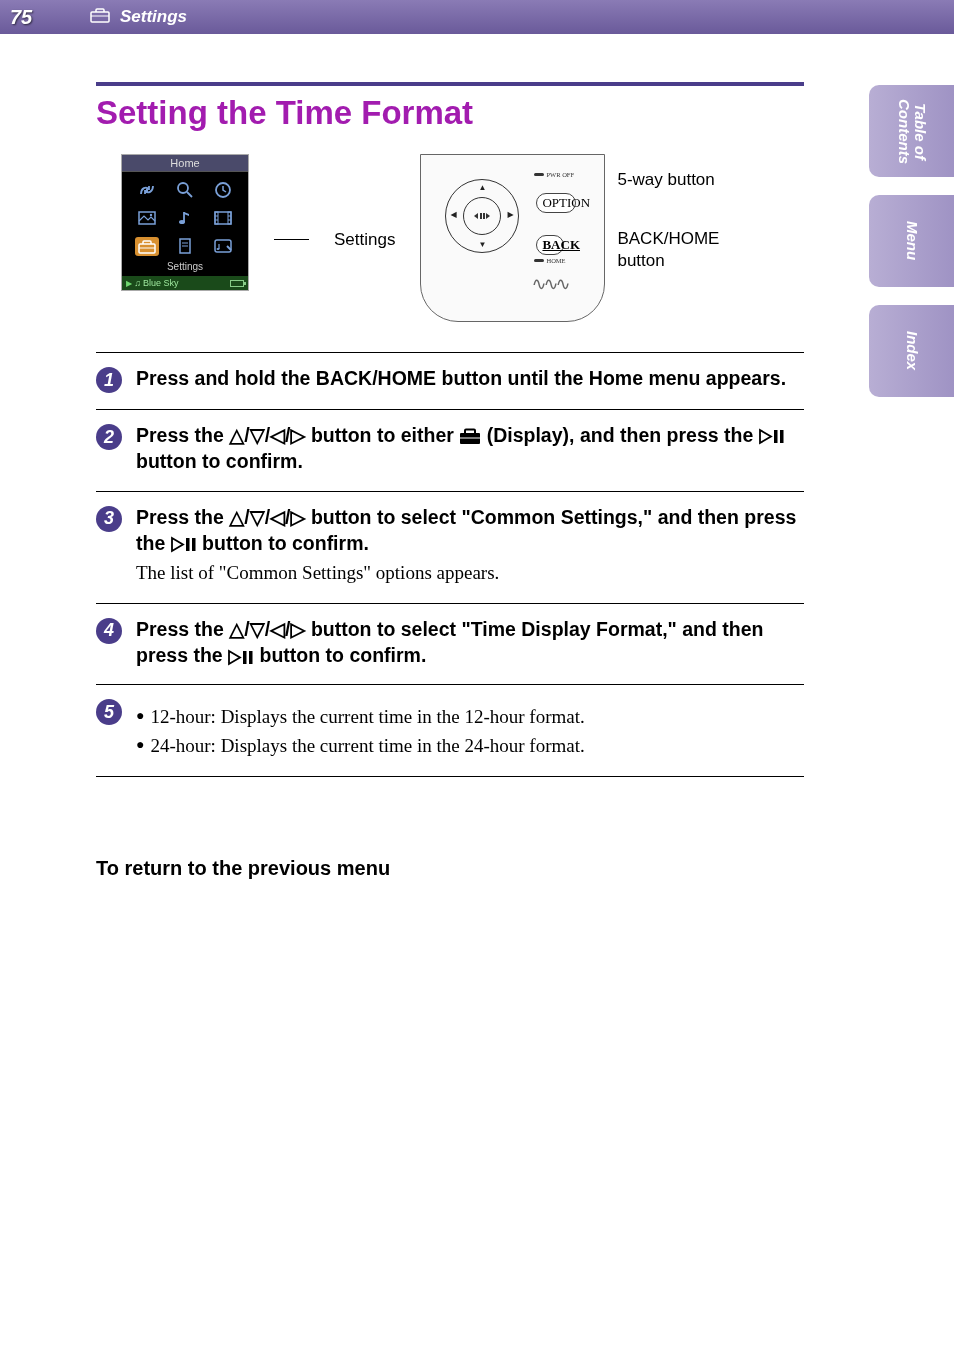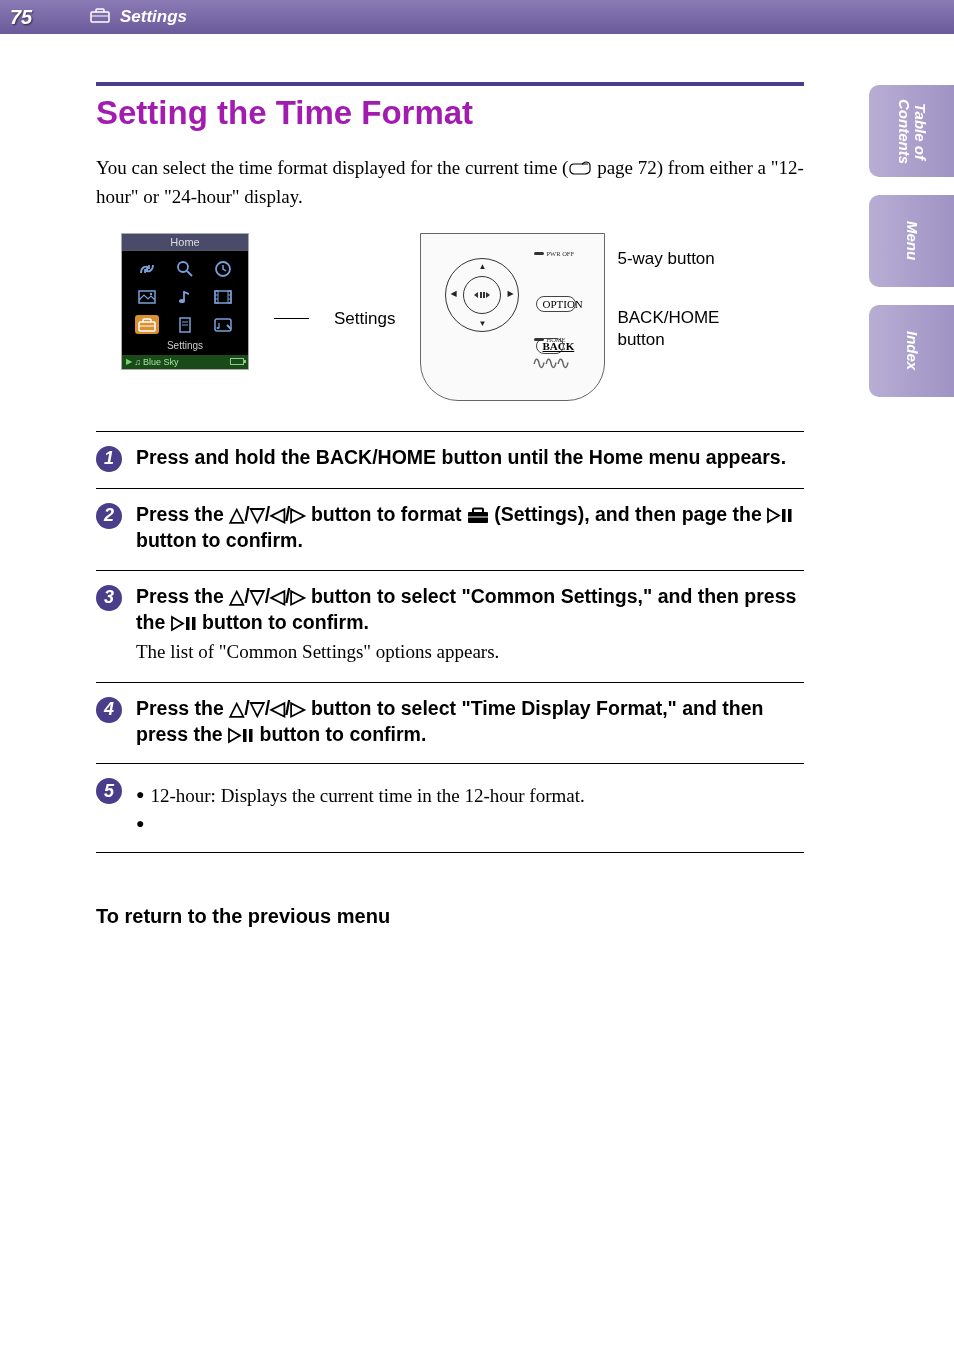--- a/index.html
+++ b/index.html
@@ -211,25 +211,24 @@
   }
   .tri { position: absolute; font-size: 8px; color: #222; }
   .tri.up { left: 57px; top: 28px; }
   .tri.down { left: 57px; top: 85px; }
   .tri.left { left: 29px; top: 55px; }
   .tri.right { left: 86px; top: 55px; }
   .pill {
     position: absolute;
     border: 1px solid #444;
     border-radius: 10px;
-    font-size: 11px;
+    font-size: 13px;
     padding: 1px 5px;
     background: #fff;
     text-align: center;
-    margin-top: 24px;
   }
   .pill.option { left: 115px; top: 38px; width: 40px; }
   .pill.back { left: 115px; top: 80px; width: 28px; font-weight: bold; text-decoration: underline; }
   .tiny-label { position: absolute; font-size: 6.5px; color: #333; }
   .tiny-label.pwr { left: 113px; top: 16px; display:flex; align-items:center; gap:2px; }
   .tiny-label.pwr::before { content:''; width:10px; height:3px; background:#333; border-radius:2px; display:inline-block; }
   .tiny-label.home { left: 113px; top: 102px; display:flex; align-items:center; gap:2px; }
   .tiny-label.home::before { content:''; width:10px; height:3px; background:#333; border-radius:2px; display:inline-block; }
   .squiggle {
     position: absolute;
@@ -294,21 +293,21 @@
     font-size: 19px;
     line-height: 1.5;
   }
   .step-bullets .b { display: flex; gap: 6px; }
   .step-bullets .dot { font-size: 14px; line-height: 1.8; }
 
   .arrow-glyphs { font-family: Arial, sans-serif; }
   .play-pause { display: inline-flex; align-items: center; gap: 1px; vertical-align: middle; }
 
   
-  .return-section { margin-top: 52px; }
+  .return-section { margin-top: 80px; }
   .return-title {
     font-family: Arial, sans-serif;
     font-weight: 900;
     font-size: 20px;
     margin-bottom: 4px;
   }
   .return-text {
     font-size: 19px;
   }
 
@@ -339,28 +338,20 @@
   </div>
   <div class="side-tab">
     <span>Index</span>
   </div>
 </div>
 
 <div class="content">
   <div class="rule"></div>
   <h1 class="main-title">Setting the Time Format</h1>
 
-  <p class="intro">
-    <span>You can select the time format displayed for the current time (</span><span class="inline-hand">
-      <svg width="24" height="16" viewBox="0 0 24 16">
-        <path d="M2 8 C2 5 4 4 6 4 L14 4 C15 4 16 2 18 2 C21 2 22 4 22 6 L22 10 C22 12 20 14 17 14 L6 14 C4 14 2 12 2 10 Z" fill="none" stroke="#000" stroke-width="1.2"></path>
-        <path d="M14 4 L20 4" stroke="#000" stroke-width="1"></path>
-      </svg>
-    </span><span> page 72) from either a "12-hour" or "24-hour" display.</span>
-  </p>
 
   <div class="diagrams">
 
     <div class="device-screen">
       <div class="ds-title">Home</div>
       <div class="ds-grid">
         <div class="ds-cell">
             <svg width="18" height="16">
               <path d="M3 12 C3 6 8 4 11 7 M11 4 L11 7 L8 7" fill="none" stroke="#7aa0d8" stroke-width="1.8"></path>
               <path d="M15 4 C15 10 10 12 7 9 M7 12 L7 9 L10 9" fill="none" stroke="#7aa0d8" stroke-width="1.8"></path>
@@ -477,25 +468,25 @@
       <div class="step-num">1</div>
       <div class="step-body">
         <div class="step-title">Press and hold the BACK/HOME button until the Home menu appears.</div>
       </div>
     </div>
 
     <div class="step">
       <div class="step-num">2</div>
       <div class="step-body">
         <div class="step-title">
-          <span>Press the </span><span class="arrow-glyphs">△/▽/◁/▷</span><span> button to format </span><span><svg width="22" height="17" viewBox="0 0 22 17" style="vertical-align:middle">
+          <span>Press the </span><span class="arrow-glyphs">△/▽/◁/▷</span><span> button to either </span><span><svg width="22" height="17" viewBox="0 0 22 17" style="vertical-align:middle">
                 <rect x="1" y="5" width="20" height="11" rx="1" fill="#000"></rect>
                 <path d="M6 5 V2.5 a1 1 0 0 1 1 -1 h8 a1 1 0 0 1 1 1 V5" fill="none" stroke="#000" stroke-width="2"></path>
                 <line x1="1" y1="10" x2="21" y2="10" stroke="#fff" stroke-width="1"></line>
-              </svg></span><span> (Settings), and then page the </span><span class="play-pause">
+              </svg></span><span> (Display), and then press the </span><span class="play-pause">
               <svg width="26" height="15" style="vertical-align:middle">
                 <path d="M1 1 L12 7.5 L1 14 Z" fill="none" stroke="#000" stroke-width="1.8"></path>
                 <rect x="15" y="1" width="3.5" height="13" fill="#000"></rect>
                 <rect x="21" y="1" width="3.5" height="13" fill="#000"></rect>
               </svg>
             </span><span> button to confirm.</span>
         </div>
       </div>
     </div>
 
@@ -533,20 +524,21 @@
     <div class="step">
       <div class="step-num">5</div>
       <div class="step-body">
         <div class="step-bullets">
           <div class="b">
               <span class="dot">●</span>
               <span>12-hour: Displays the current time in the 12-hour format.</span>
             </div>
           <div class="b">
               <span class="dot">●</span>
+              <span>24-hour: Displays the current time in the 24-hour format.</span>
             </div>
         </div>
       </div>
     </div>
 
   </div>
 
   <div class="return-section">
     <div class="return-title">To return to the previous menu</div>
   </div>

